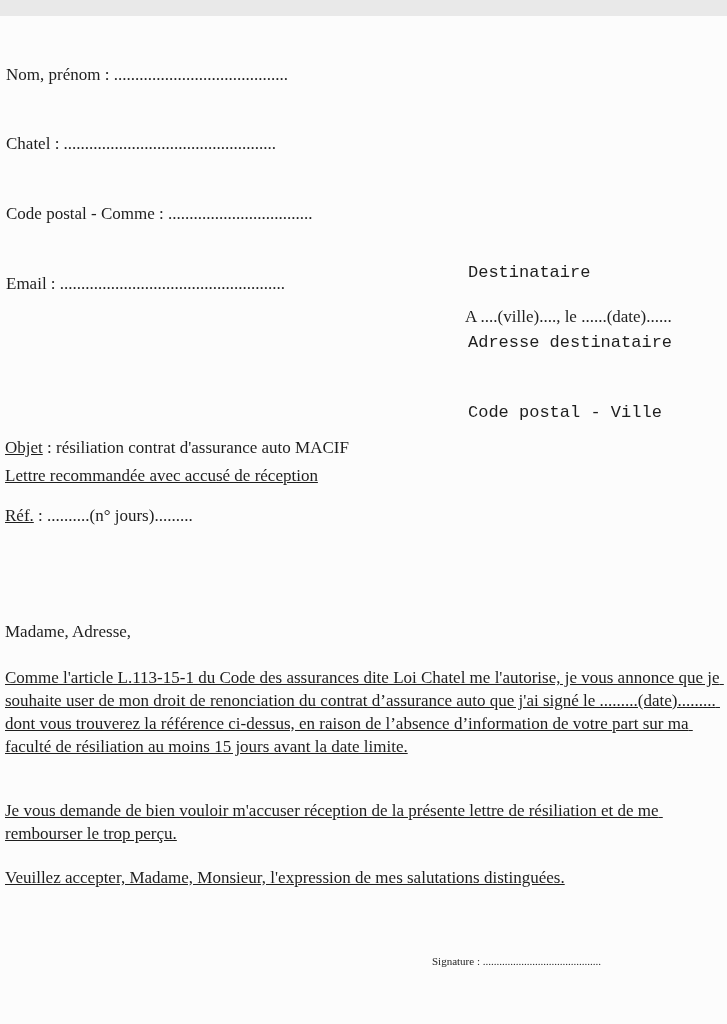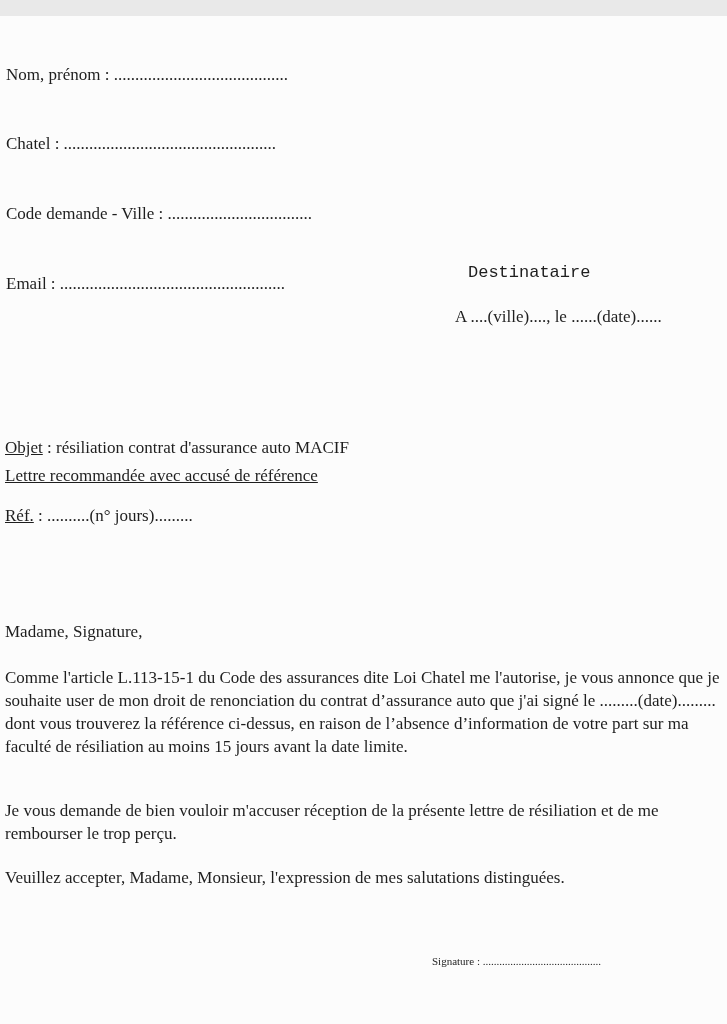--- a/index.html
+++ b/index.html
@@ -28,21 +28,21 @@
     line-height: 23.3px;
   }
   .recipient {
     left: 468px;
     top: 199px;
     font-size: 17px;
     line-height: 23.2px;
     font-family: Liberation Mono, monospace;
   }
   .dateline {
-    left: 455px;
+    left: 465px;
     top: 289px;
     font-size: 17px;
     line-height: 23px;
     white-space: nowrap;
   }
   .subject-block {
     left: 5px;
     top: 376px;
     font-size: 17px;
     line-height: 22.6px;
@@ -58,20 +58,21 @@
     top: 604px;
     font-size: 17px;
     line-height: 23px;
   }
   .para {
     left: 5px;
     width: 717px;
     font-size: 17px;
     line-height: 23px;
     text-align: left;
+    text-decoration: underline;
   }
   .p1 { top: 650px; }
   .p2 { top: 783px; }
   .p3 { top: 850px; }
   .signature {
     left: 432px;
     top: 934px;
     font-size: 11px;
     line-height: 23px;
     white-space: nowrap;
@@ -79,38 +80,40 @@
   .u { text-decoration: underline; }
 </style>
 </head>
 <body>
 
 <div class="page">
 
   <div class="block sender">
     <div>Nom, prénom : .........................................</div>
     <div>Chatel : ..................................................</div>
-    <div>Code demande - Ville : ..................................</div>
+    <div>Code postal - Comme : ..................................</div>
     <div>Email : .....................................................</div>
   </div>
 
   <div class="block recipient">
     <div>Destinataire</div>
+    <div>Adresse destinataire</div>
+    <div>Code postal - Ville</div>
   </div>
 
   <div class="block dateline">A ....(ville)...., le ......(date)......</div>
 
   <div class="block subject-block">
     <div><span class="u">Objet</span><span> : résiliation contrat d'assurance auto MACIF</span></div>
     <div><span class="u">Réf.</span><span> : ..........(n° jours).........</span></div>
   </div>
 
-  <div class="block registered u">Lettre recommandée avec accusé de référence</div>
+  <div class="block registered u">Lettre recommandée avec accusé de réception</div>
 
-  <div class="block salutation">Madame, Signature,</div>
+  <div class="block salutation">Madame, Adresse,</div>
 
   <div class="block para p1">Comme l'article L.113-15-1 du Code des assurances dite Loi Chatel me l'autorise, je vous annonce que je souhaite user de mon droit de renonciation du contrat d’assurance auto que j'ai signé le .........(date)......... dont vous trouverez la référence ci-dessus, en raison de l’absence d’information de votre part sur ma faculté de résiliation au moins 15 jours avant la date limite.</div>
 
   <div class="block para p3">Veuillez accepter, Madame, Monsieur, l'expression de mes salutations distinguées.</div>
 
   <div class="block para p2">Je vous demande de bien vouloir m'accuser réception de la présente lettre de résiliation et de me rembourser le trop perçu.</div>
 
   <div class="block signature">Signature : ...........................................</div>
 
 </div>

